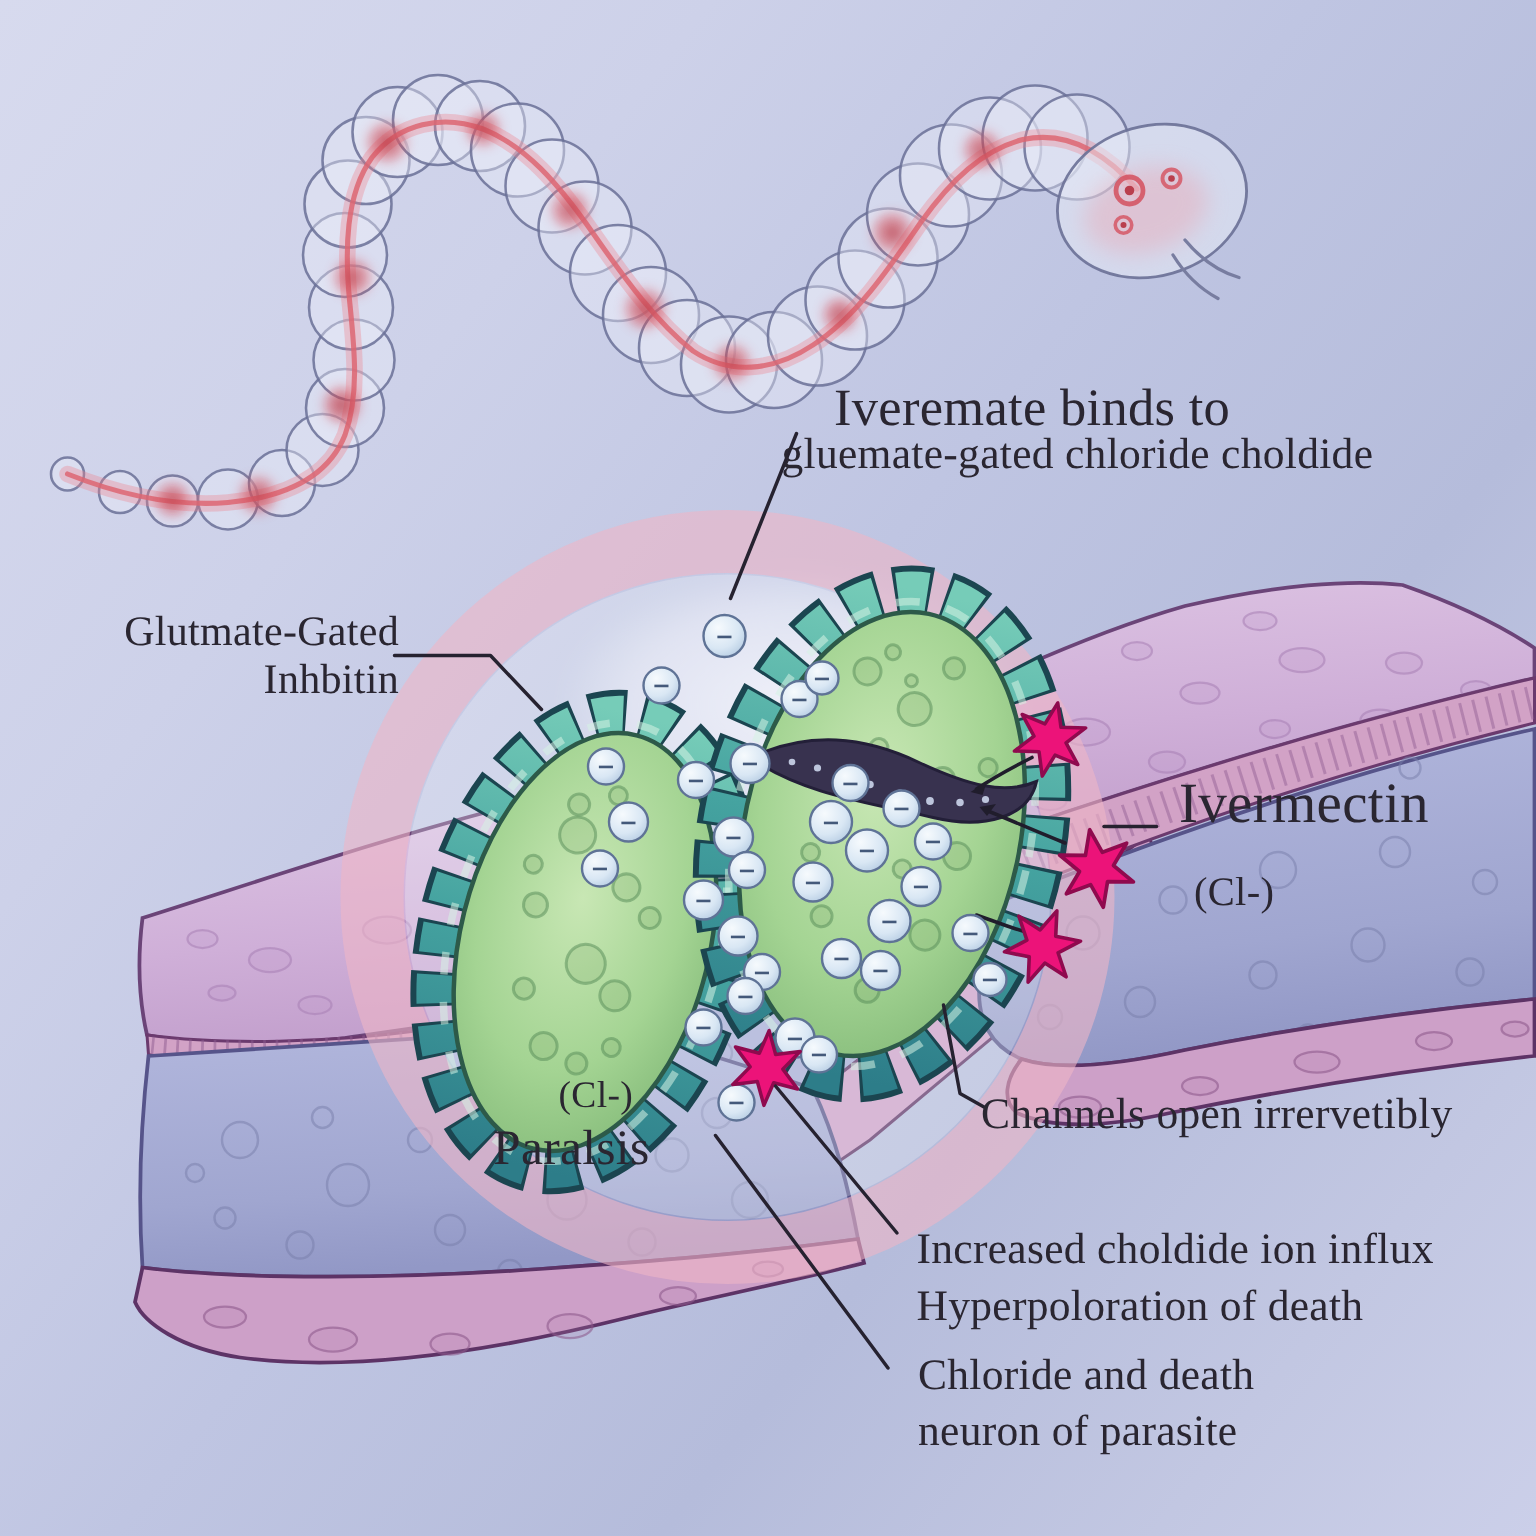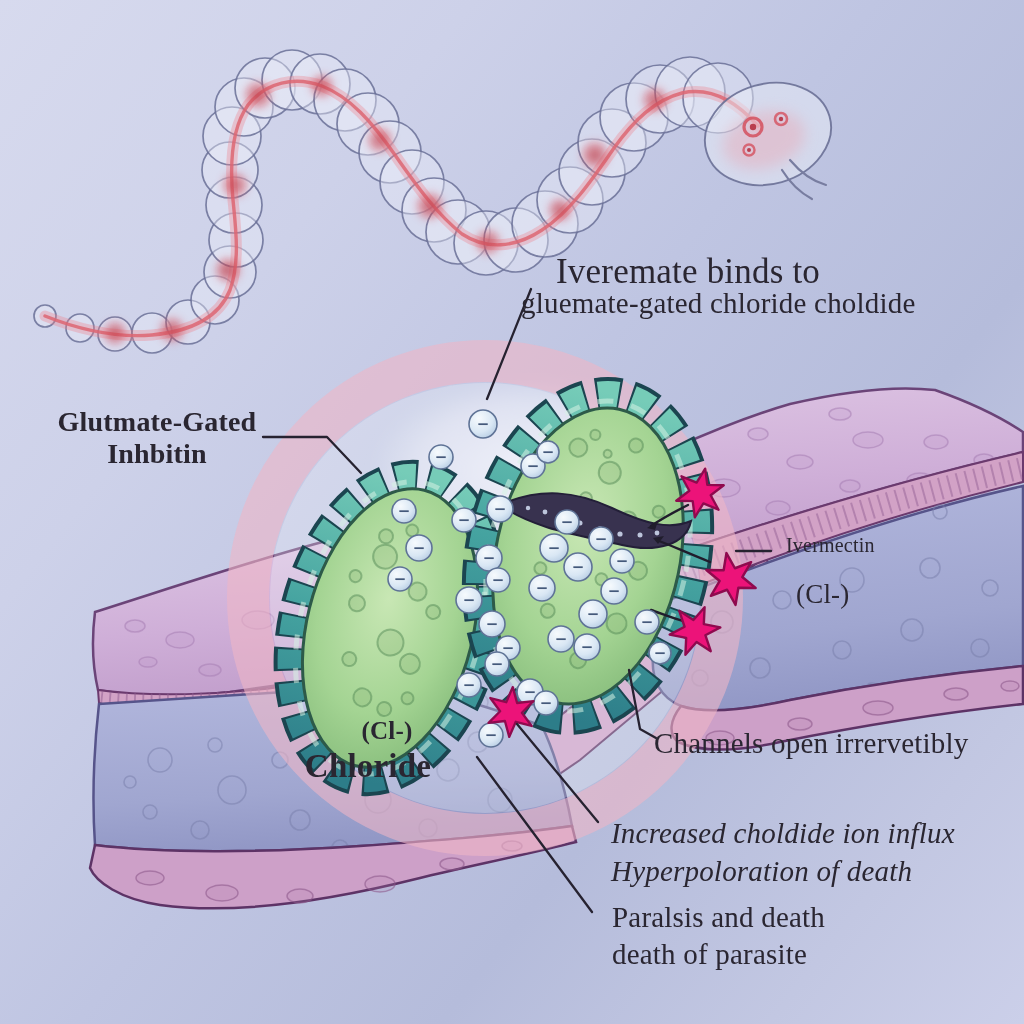--- a/index.html
+++ b/index.html
@@ -7,21 +7,21 @@
     position:relative;width:1024px;height:1024px;overflow:hidden;
     background:linear-gradient(128deg,#d7daee 0%,#cdd1e9 26%,#bfc5e2 48%,#b5bcdb 68%,#c2c7e2 86%,#cbcfe9 100%);
     font-family:"Liberation Serif", serif;
   }
   .stage svg{position:absolute;left:0;top:0;}
   .lbl{
     position:absolute;color:#2a2631;white-space:nowrap;
     font-family:"Liberation Serif", serif;
     letter-spacing:0.2px;
   }
-  .lbl.center{text-align:center;font-weight:bold;}
+  .lbl.center{text-align:right;}
 </style>
 </head>
 <body>
 
 <div class="stage">
 
 <svg width="1024" height="1024" viewBox="0 0 1024 1024">
   <defs>
     <linearGradient id="topFaceGrad" x1="0" y1="0" x2="0.25" y2="1">
       <stop offset="0" stop-color="#ddc4e3"></stop>
@@ -480,31 +480,31 @@
 </svg>
 
 <div class="lbl" style="left:556px;top:252px;font-size:35px;">Iveremate binds to</div>
 <div class="lbl" style="left:521px;top:287px;font-size:29px;">gluemate-gated chloride choldide</div>
 
 <div class="lbl center" style="left:48px;top:406px;width:218px;font-size:28px;line-height:32px;">
   <div>Glutmate-Gated</div>
   <div>Inhbitin</div>
 </div>
 
-<div class="lbl" style="left:786px;top:534px;font-size:20px;">Ivermectin</div>
+<div class="lbl" style="left:786px;top:514px;font-size:38px;">Ivermectin</div>
 <div class="lbl" style="left:796px;top:579px;font-size:27px;">(Cl-)</div>
 
 <div class="lbl center" style="left:352px;top:717px;width:70px;font-size:25px;">(Cl-)</div>
-<div class="lbl center" style="left:303px;top:748px;width:130px;font-size:33px;">Chloride</div>
+<div class="lbl center" style="left:303px;top:748px;width:130px;font-size:33px;">Paralsis</div>
 
 <div class="lbl" style="left:654px;top:727px;font-size:29px;">Channels open irrervetibly</div>
 
-<div class="lbl" style="left:611px;top:814px;font-size:29px;line-height:38px;font-style:italic;">
+<div class="lbl" style="left:611px;top:814px;font-size:29px;line-height:38px;">
   <div>Increased choldide ion influx</div>
   <div>Hyperpoloration of death</div>
 </div>
 
 <div class="lbl" style="left:612px;top:899px;font-size:29px;line-height:37px;">
-  <div>Paralsis and death</div>
-  <div>death of parasite</div>
+  <div>Chloride and death</div>
+  <div>neuron of parasite</div>
 </div>
 
 </div>
 
 </body></html>

